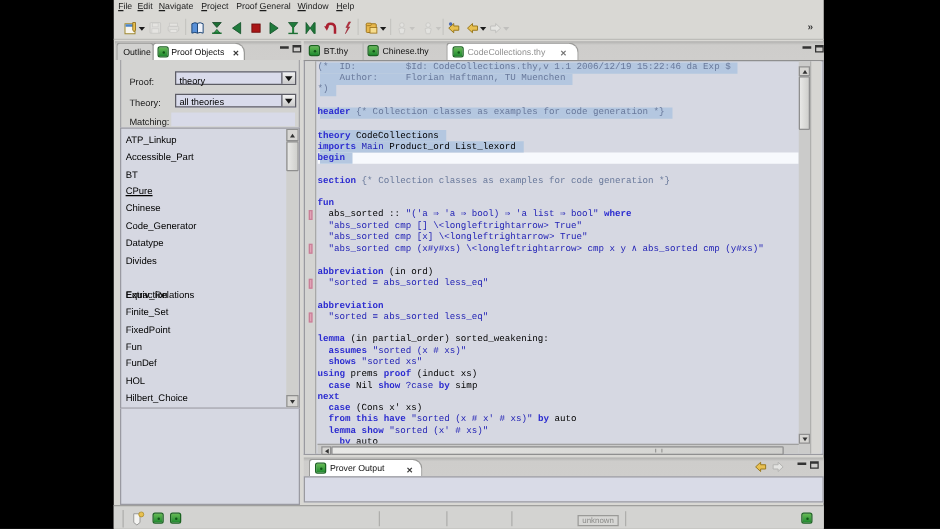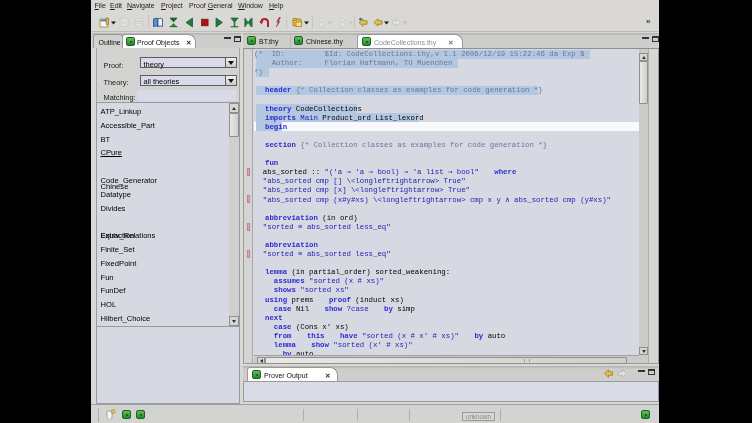--- a/index.html
+++ b/index.html
@@ -38,21 +38,21 @@
   .arr-u{width:0;height:0;border-left:2.5px solid transparent;border-right:2.5px solid transparent;border-bottom:3px solid #333;position:absolute;left:2px;top:3px;}
   .arr-d{width:0;height:0;border-left:2.5px solid transparent;border-right:2.5px solid transparent;border-top:3px solid #333;position:absolute;left:2px;top:3px;}
   
   #eview{position:absolute;left:152px;top:33px;width:416px;height:331px;}
   #econtent{position:absolute;left:0px;top:15px;width:416px;height:316px;background:#d6d8e2;border:1px solid #9a9aa0;border-top:1px solid #8f8f8f;}
   #ruler{position:absolute;left:0;top:0;width:9px;height:314px;background:#d4d4d2;border-right:1px solid #a8a8a8;}
   .marker{position:absolute;left:2.5px;width:3px;height:7.5px;background:#e2a2b6;border:0.5px solid #c88098;}
   #edtext{position:absolute;left:10px;top:0;width:385px;height:306px;overflow:hidden;}
   #edpre{position:absolute;left:0;top:1px;margin:0;font-family:"Liberation Mono",monospace;font-size:7.35px;line-height:9.1px;color:#000;}
   .hb{position:absolute;background:#b4c7e0;}
-  .k{color:#2b2bd0;font-weight:bold;padding-left:11px;}
+  .k{color:#2b2bd0;font-weight:bold;}
   .s{color:#1d1db4;}
   .c{color:#68789a;}
   #beginband{position:absolute;left:0;top:73.3px;width:385px;height:9.1px;background:#f7f9fd;}
   
   #evsb{position:absolute;left:395px;top:0;width:9px;height:314px;background:#cbcbca;}
   #eover{position:absolute;left:404px;top:0;width:9px;height:314px;background:#d7d6d3;border-left:1px solid #b0b0ae;}
   #ehsb{position:absolute;left:10px;top:306px;width:385px;height:8px;background:#cbcbca;border-top:1px solid #a0a0a0;}
   
   #pview{position:absolute;left:152px;top:366px;width:416px;height:37px;}
   #pcontent{position:absolute;left:0;top:15px;width:416px;height:21px;background:#d9dbe7;border:1px solid #9a9aa0;}
@@ -206,21 +206,21 @@
           <span class="txt">all theories</span>
           <span class="btn"></span>
         </div>
       <span class="flabel" style="left:7px;top:44.5px;">Matching:</span>
       <div id="matchfield"></div>
       <div id="listbox">
         <div class="li" style="top:4.0px;">ATP_Linkup</div>
         <div class="li" style="top:17.8px;">Accessible_Part</div>
         <div class="li" style="top:31.6px;">BT</div>
         <div class="li" style="top:45.4px;text-decoration:underline;">CPure</div>
-        <div class="li" style="top:59.2px;margin-top:20px;">Chinese</div>
+        <div class="li" style="top:59.2px;">Chinese</div>
         <div class="li" style="top:73.0px;">Code_Generator</div>
         <div class="li" style="top:86.8px;">Datatype</div>
         <div class="li" style="top:100.6px;">Divides</div>
         <div class="li" style="top:128px;">Equiv_Relations</div>
         <div class="li" style="top:128.2px;">Extraction</div>
         <div class="li" style="top:142.0px;">Finite_Set</div>
         <div class="li" style="top:155.8px;text-align:center;">FixedPoint</div>
         <div class="li" style="top:169.6px;">Fun</div>
         <div class="li" style="top:183.4px;">FunDef</div>
         <div class="li" style="top:197.2px;">HOL</div>

